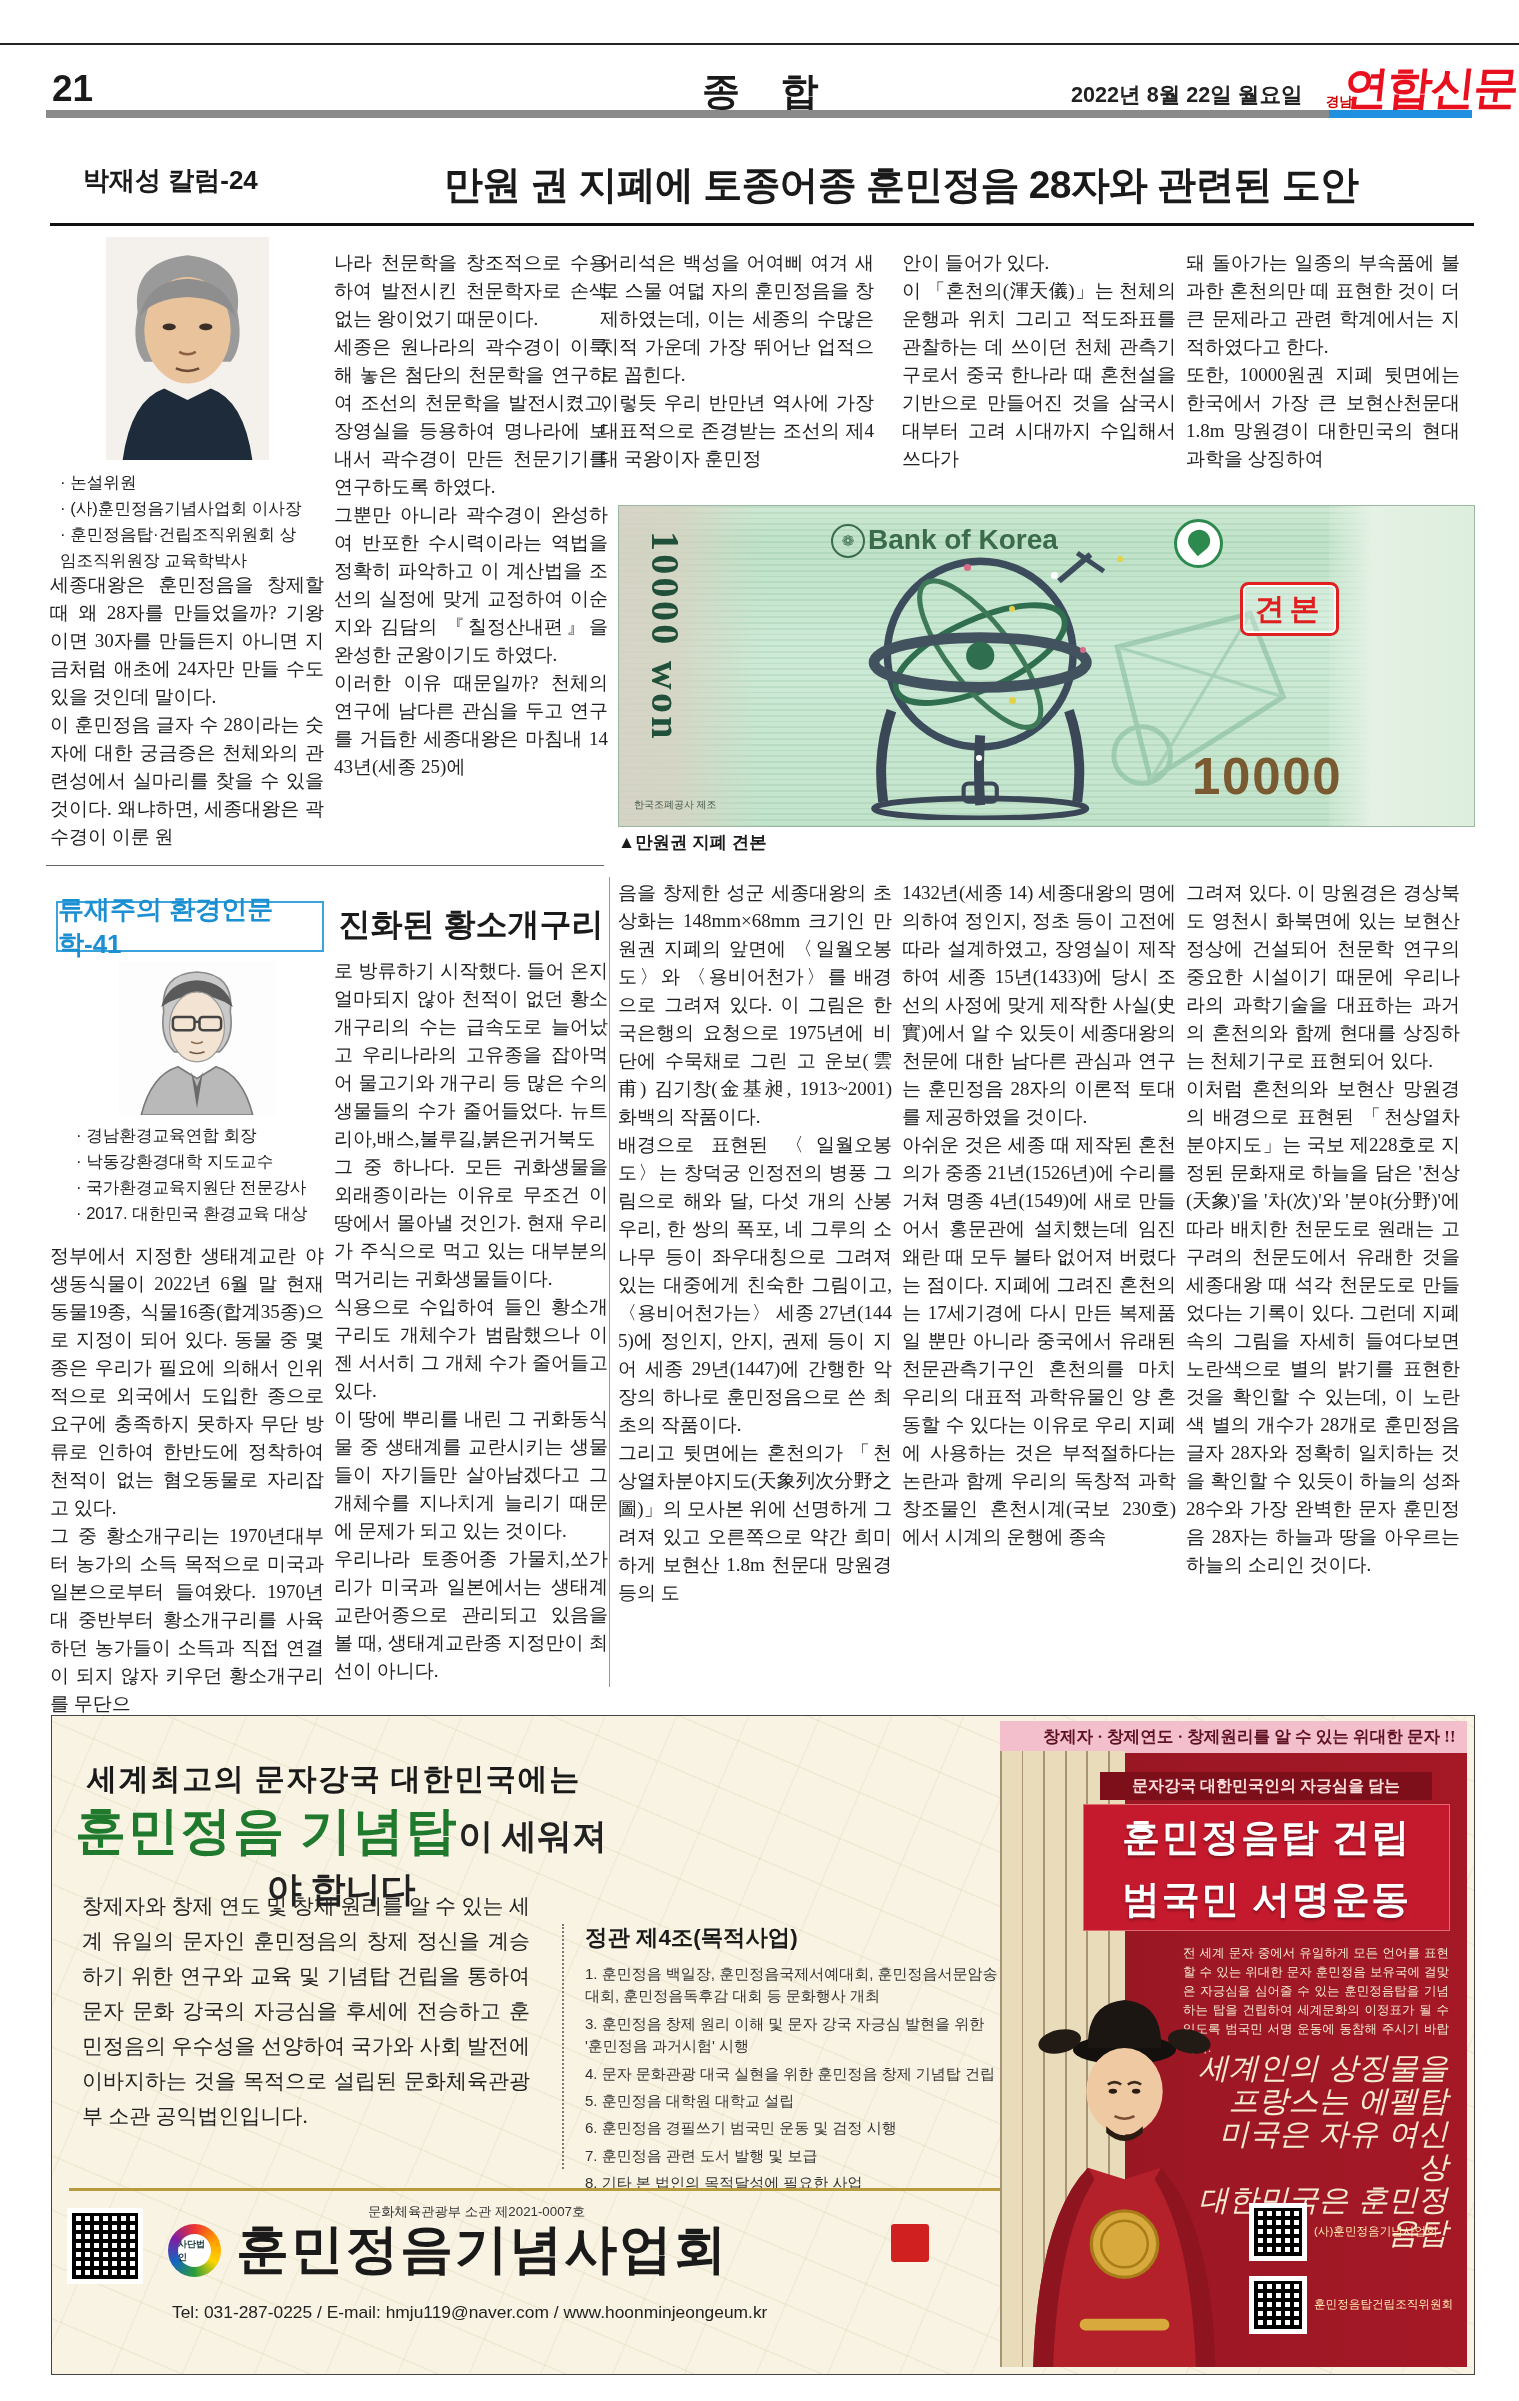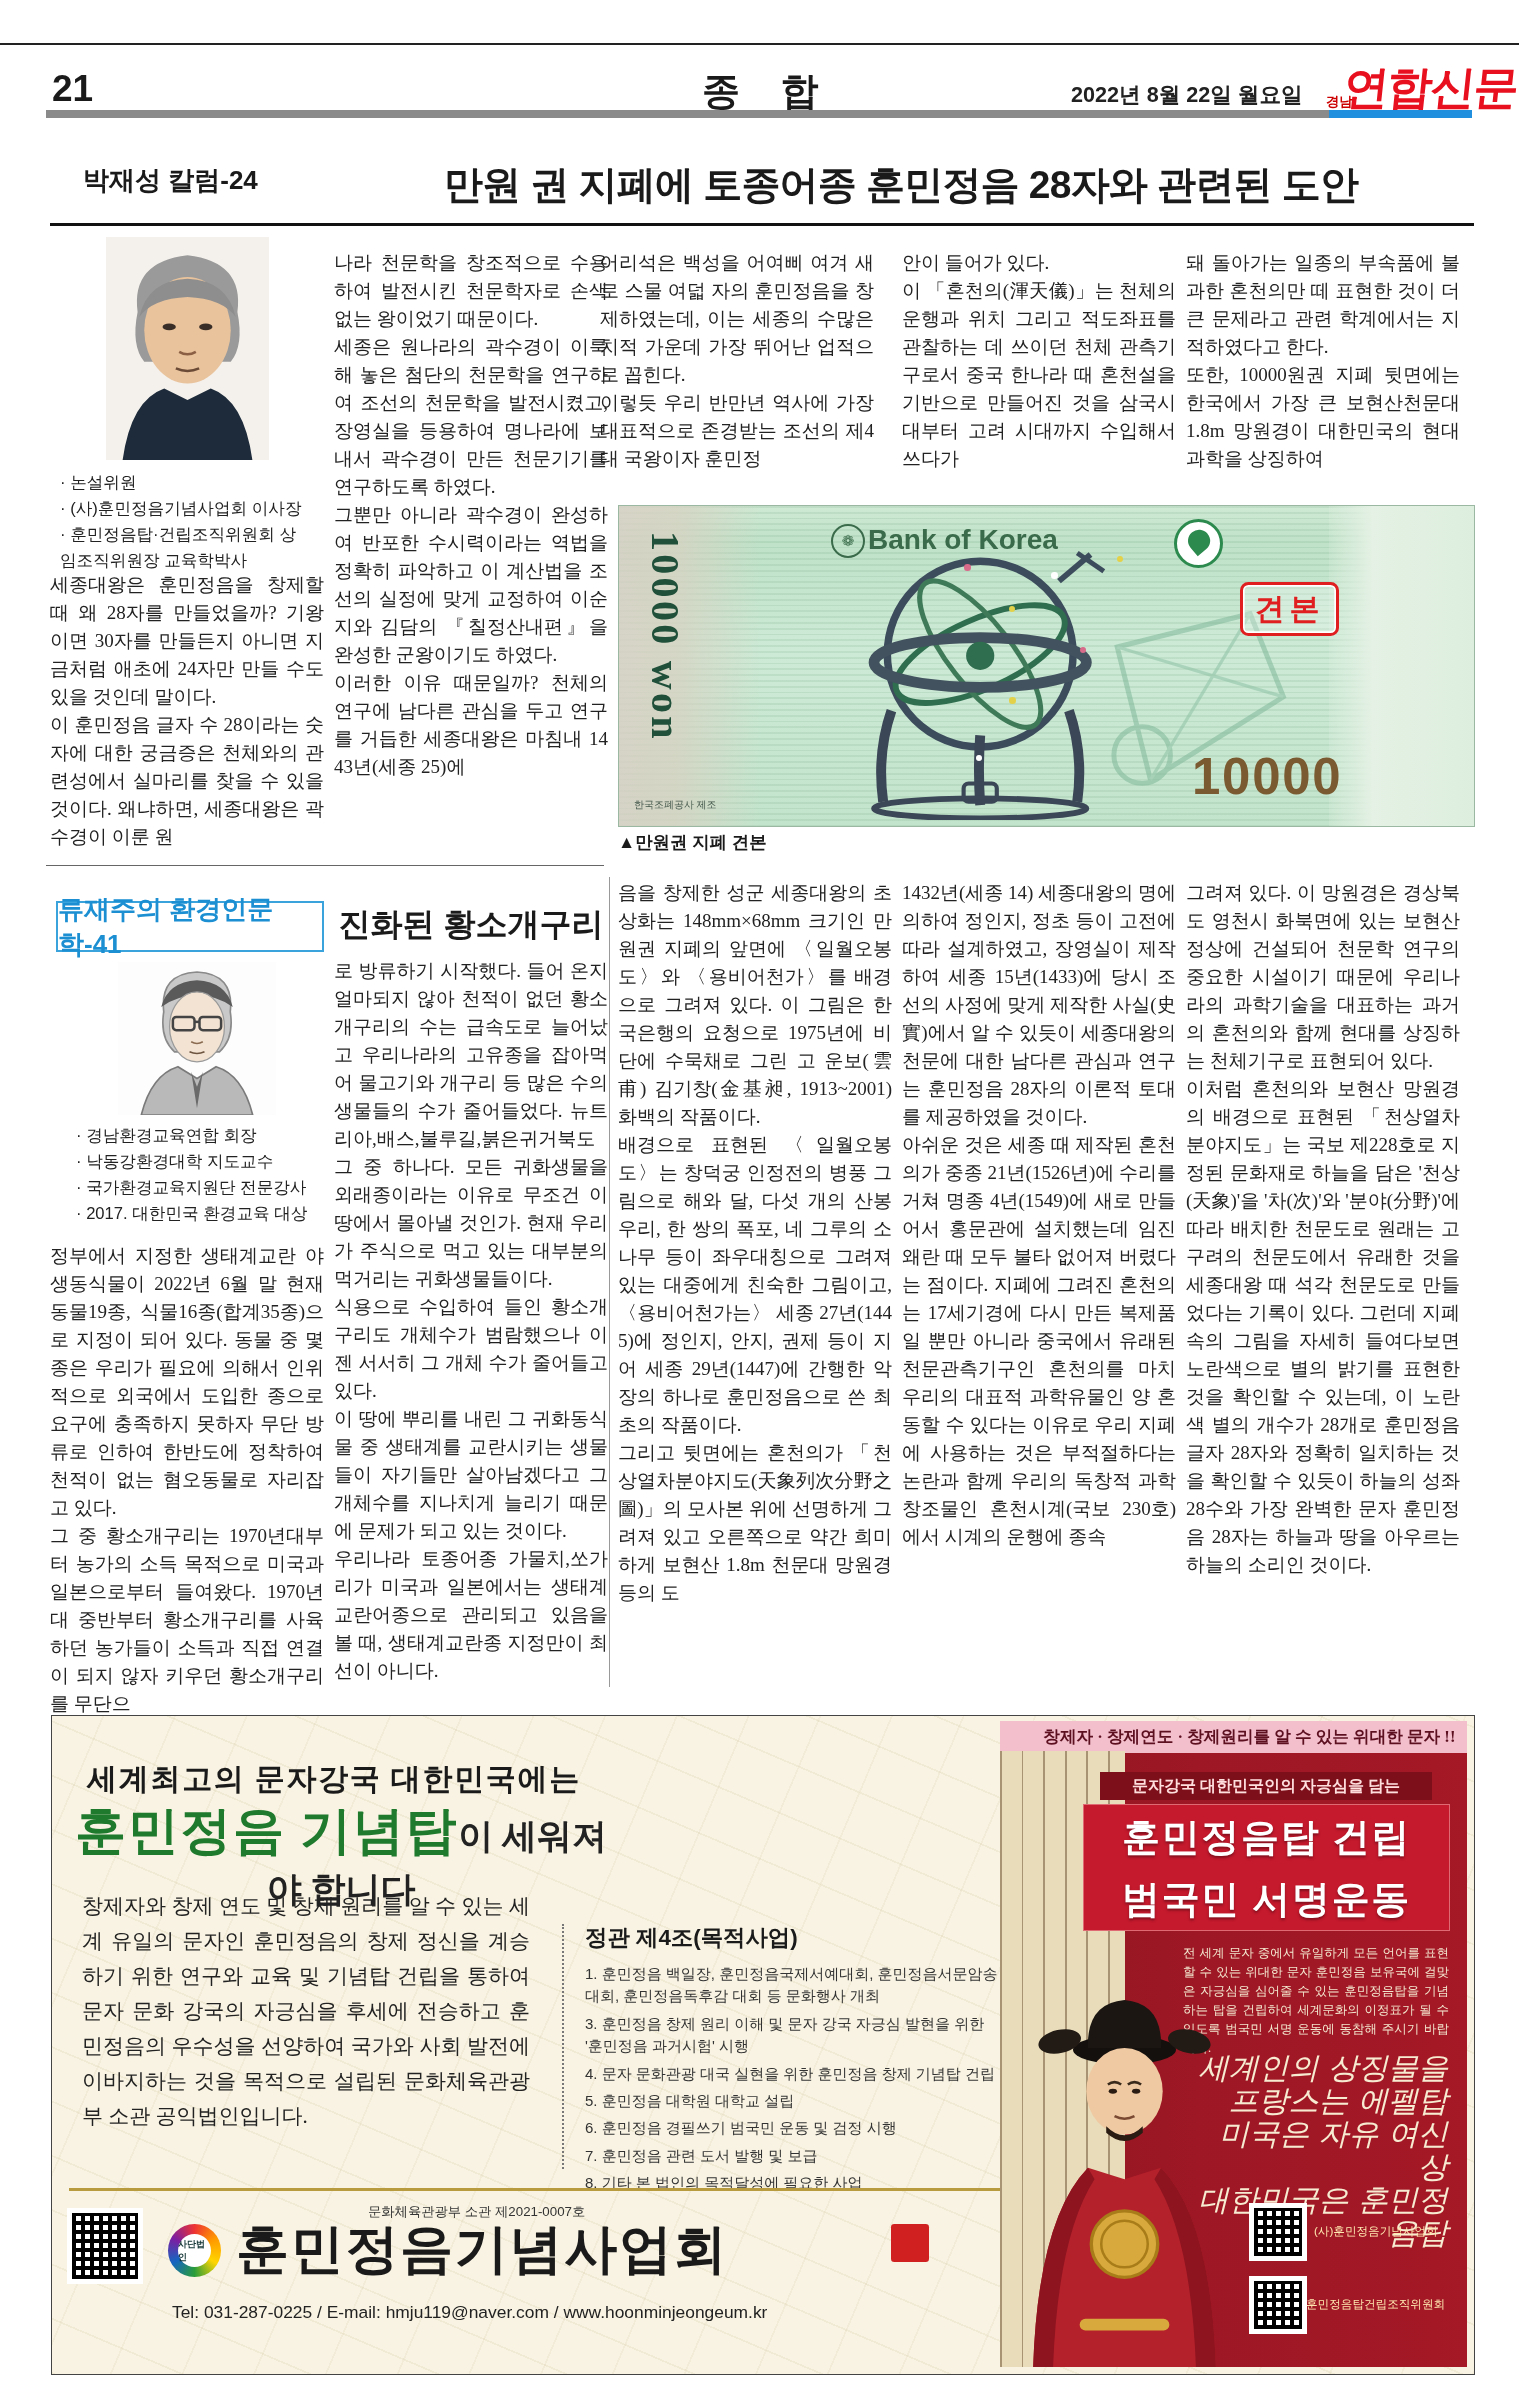--- a/index.html
+++ b/index.html
@@ -271,18 +271,18 @@
         <rect x="86" y="420" width="108" height="14" rx="7" fill="#d8a93c"></rect>
       </svg>
 
       <div class="qr abs" style="left:249px;top:482px;width:58px;height:58px;">
           <div class="px"></div>
         </div>
       <div class="qlabel abs gothic" style="left:314px;top:503px;">(사)훈민정음기념사업회</div>
       <div class="qr abs" style="left:249px;top:555px;width:58px;height:58px;">
           <div class="px"></div>
         </div>
-      <div class="qlabel abs gothic" style="left:306px;top:576px;font-family:Liberation Mono, monospace;">훈민정음탑건립조직위원회</div>
+      <div class="qlabel abs gothic" style="left:314px;top:576px;font-family:Liberation Mono, monospace;">훈민정음탑건립조직위원회</div>
     </div>
   </div>
 
 </div>
 
 
 </body></html>

